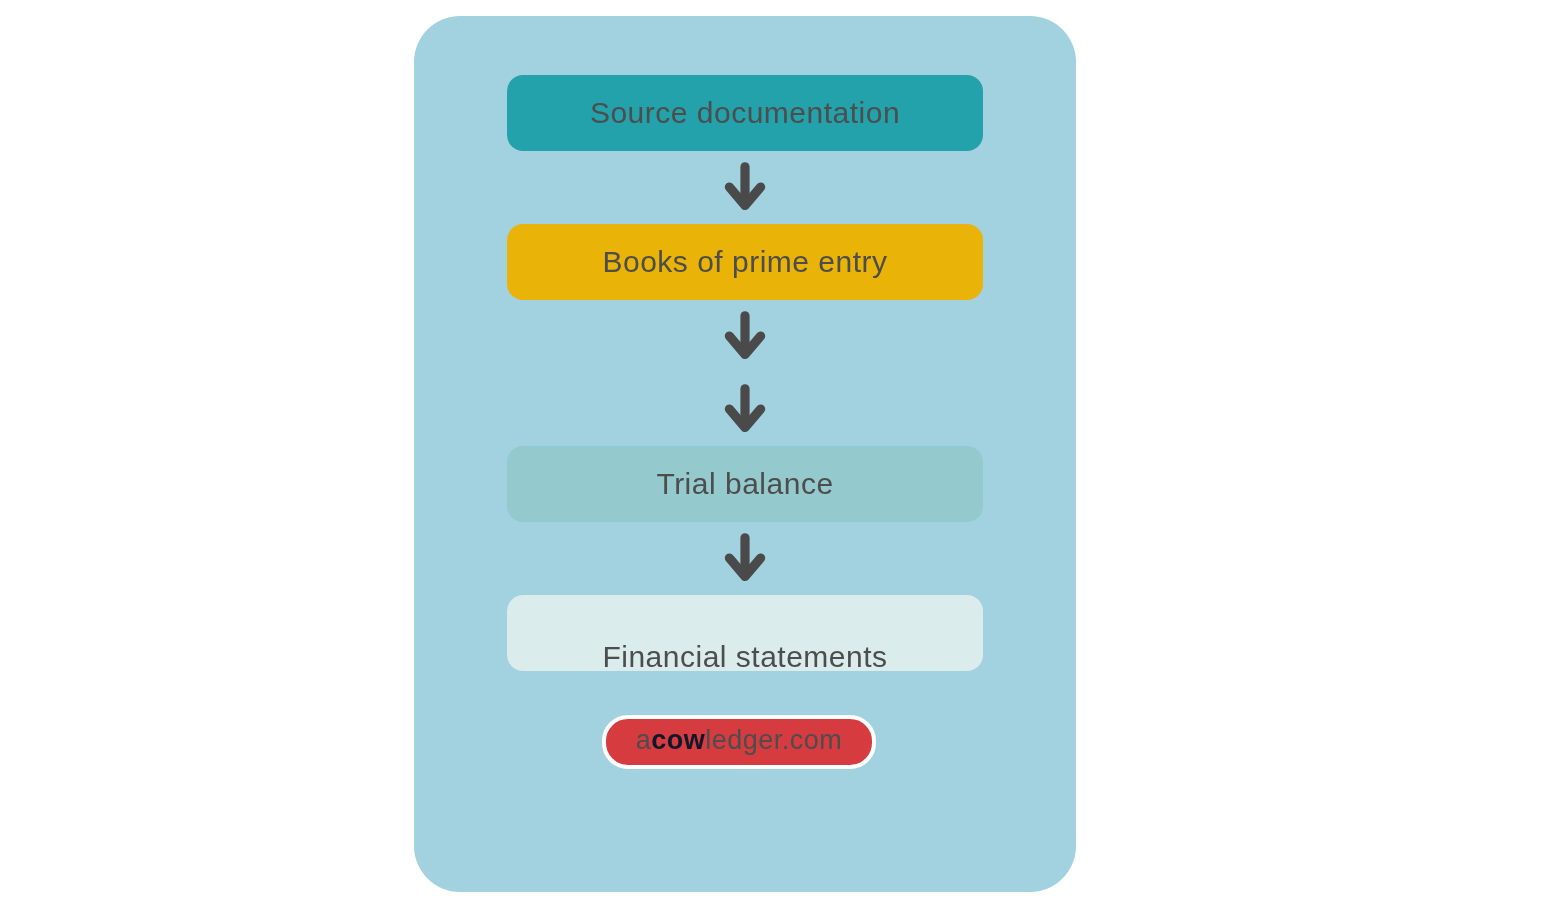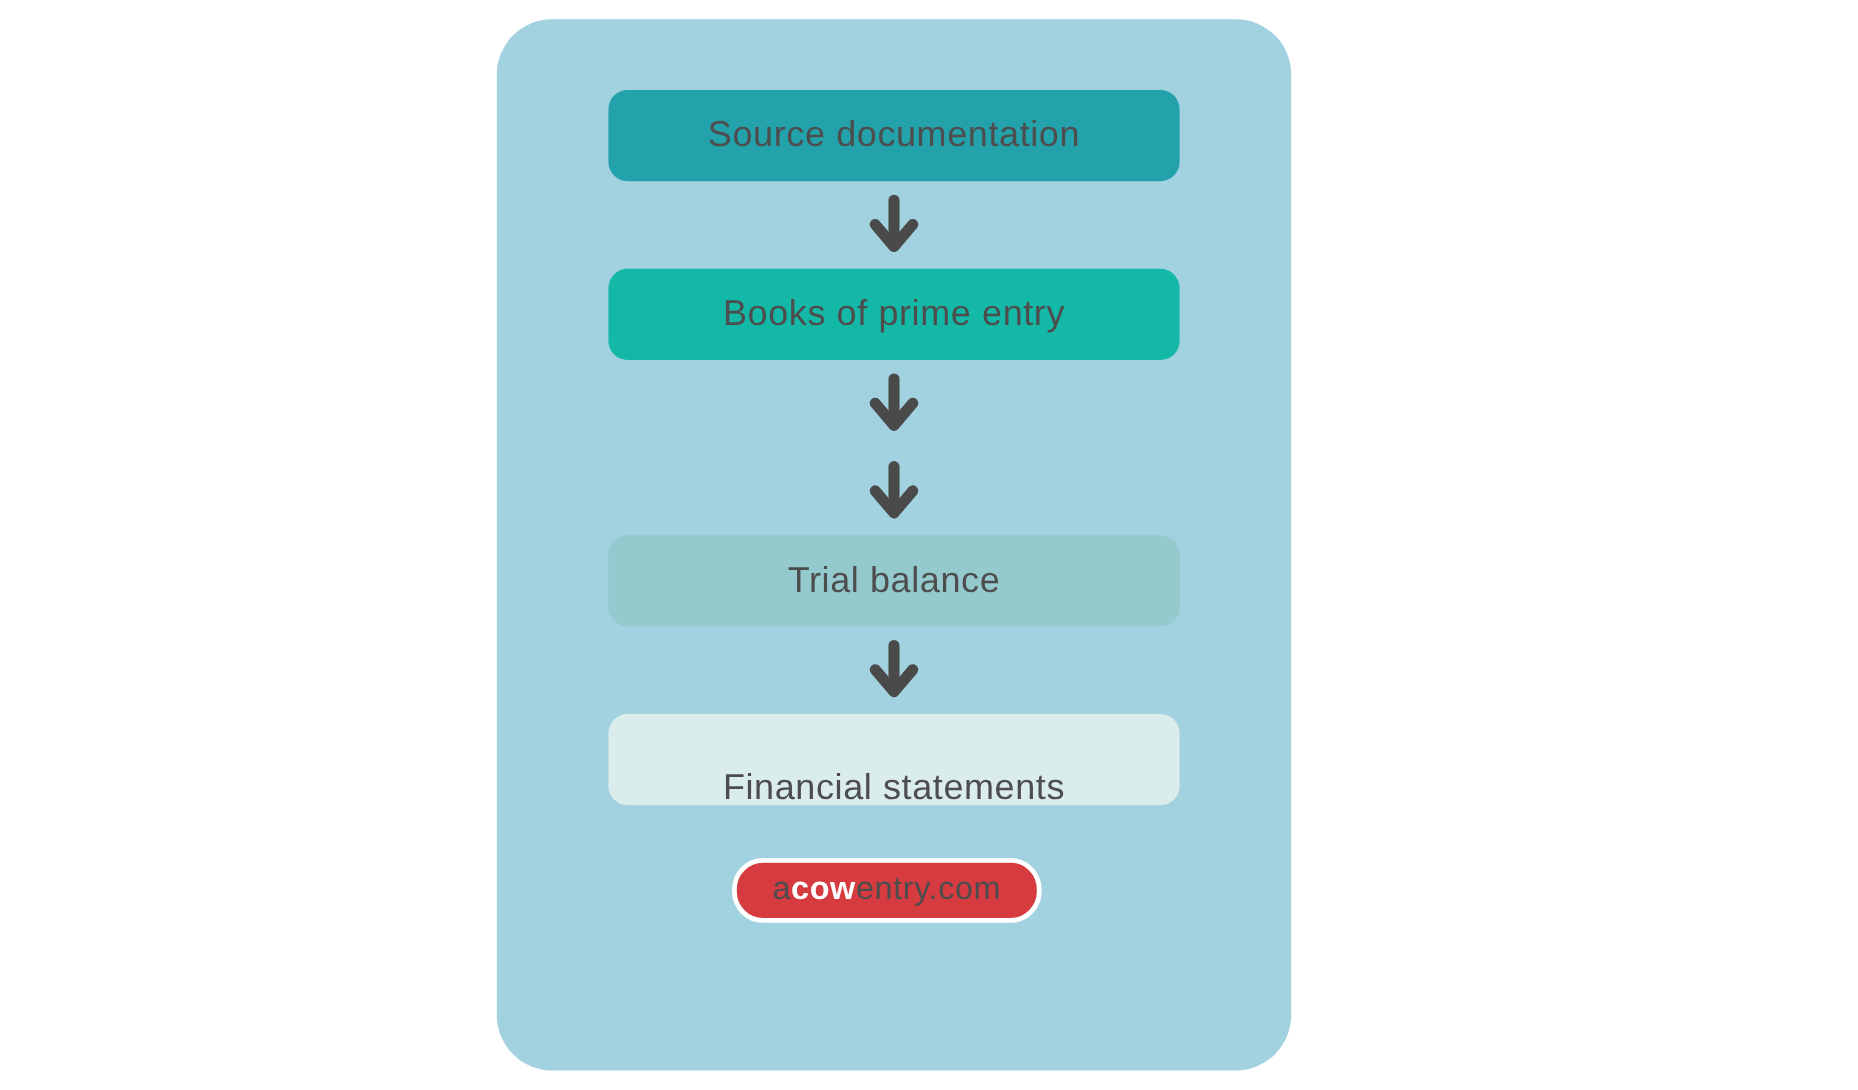--- a/index.html
+++ b/index.html
@@ -77,21 +77,21 @@
         <span class="step-label" style="color: rgb(77, 77, 77);">Source documentation</span>
       </div>
 
       <div class="arrow-gap" style="color: rgb(74, 74, 74);">
         <svg width="46" height="54" viewBox="0 0 50 56" fill="none" stroke="currentColor" stroke-width="10" stroke-linecap="round" stroke-linejoin="round">
           <path d="M25 5 L25 40"></path>
           <path d="M8 27 L25 47 L42 27"></path>
         </svg>
       </div>
 
-      <div class="step" style="background-color: #14b8a6;">
+      <div class="step" style="background-color: #eab308;">
         <span class="step-label" style="color: rgb(77, 77, 77);">Books of prime entry</span>
       </div>
 
       <div class="arrow-gap" style="color: rgb(74, 74, 74);">
         <svg width="46" height="54" viewBox="0 0 50 56" fill="none" stroke="currentColor" stroke-width="10" stroke-linecap="round" stroke-linejoin="round">
           <path d="M25 5 L25 40"></path>
           <path d="M8 27 L25 47 L42 27"></path>
         </svg>
       </div>
 
@@ -112,18 +112,18 @@
           <path d="M25 5 L25 40"></path>
           <path d="M8 27 L25 47 L42 27"></path>
         </svg>
       </div>
 
       <div class="step" style="background-color: rgb(218, 236, 236);">
         <span class="step-label" style="color: rgb(77, 77, 77); margin-top: 47px;">Financial statements</span>
       </div>
 
       <div class="badge" style="background-color: rgb(214, 59, 64); border-color: rgb(255, 255, 255);">
-        <span class="badge-text"><span style="color: rgb(77, 77, 77);">a</span><b style="color: #ffffff; text-align: center;">cow</b><span style="color: rgb(77, 77, 77);">entry.com</span></span>
+        <span class="badge-text"><span style="color: rgb(77, 77, 77);">a</span><b style="color: #0f172a; text-align: center;">cow</b><span style="color: rgb(77, 77, 77);">ledger.com</span></span>
       </div>
 
     </div>
   </div>
 </div>
 
 </body></html>

